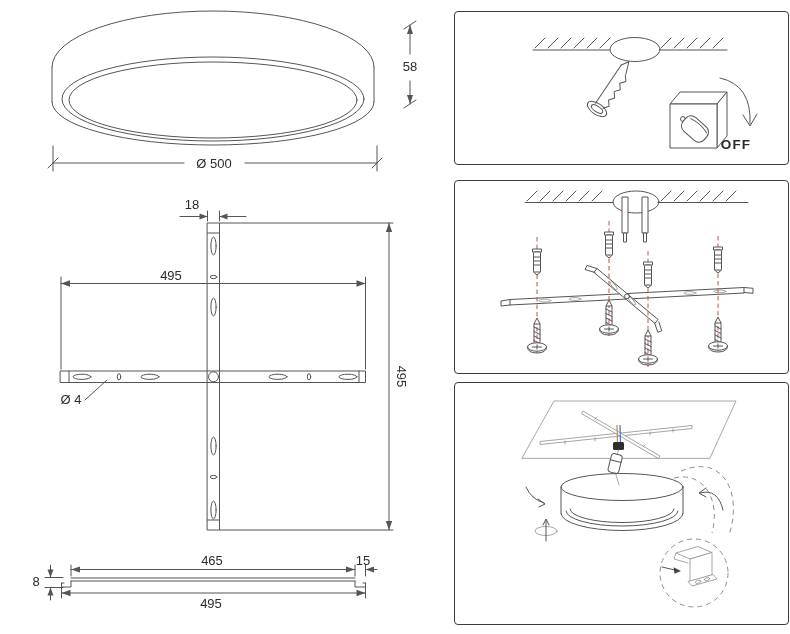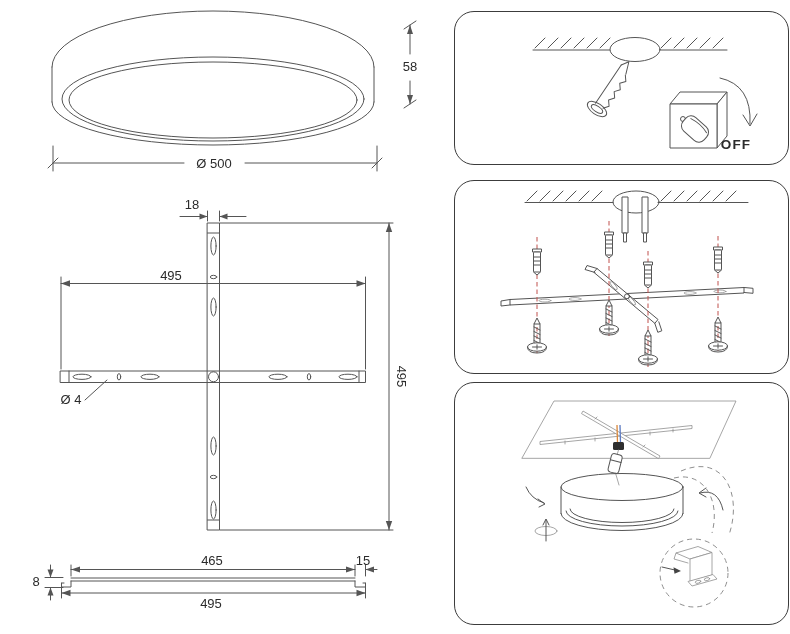--- a/index.html
+++ b/index.html
@@ -1,18 +1,18 @@
 <!DOCTYPE html>
 <html style="--line: #555555; --line_light: #8f8f8f; --text: #2b2b2b; --accent_red: #c0504d; --wire_orange: #d9883b; --wire_blue: #5b79c1; --panel_border: #3c3c3c;"><head>
 <meta charset="utf-8">
 <style>
   html,body{margin:0;padding:0;background:#fff;}
   #page{position:relative;width:790px;height:634px;background:#fff;overflow:hidden;
         font-family:"Liberation Sans",sans-serif;margin-left:19px;}
-  .panel{position:absolute;border:1.4px solid var(--panel_border,#3c3c3c);border-radius:20px;
+  .panel{position:absolute;border:1.4px solid var(--panel_border,#3c3c3c);border-radius:4px;
          background:#fff;box-sizing:border-box;}
   .panel svg{position:absolute;left:0;top:0;}
   .ln{fill:none;stroke:var(--line,#555);stroke-width:1;stroke-linecap:round;stroke-linejoin:round;}
   .lnf{fill:#fff;stroke:var(--line,#555);stroke-width:1;stroke-linejoin:round;}
   .thin{fill:none;stroke:var(--line_light,#8f8f8f);stroke-width:0.8;stroke-linecap:round;}
   .thinf{fill:#fff;stroke:var(--line_light,#8f8f8f);stroke-width:0.8;stroke-linejoin:round;}
   .arr{fill:var(--line,#555);stroke:none;}
   .dashred{fill:none;stroke:var(--accent_red,#c0504d);stroke-width:1;stroke-dasharray:4.5 3;}
   .dashgray{fill:none;stroke:var(--line_light,#8f8f8f);stroke-width:1;stroke-dasharray:5 4;}
   text.dim{font-size:13px;fill:var(--text,#2b2b2b);}

